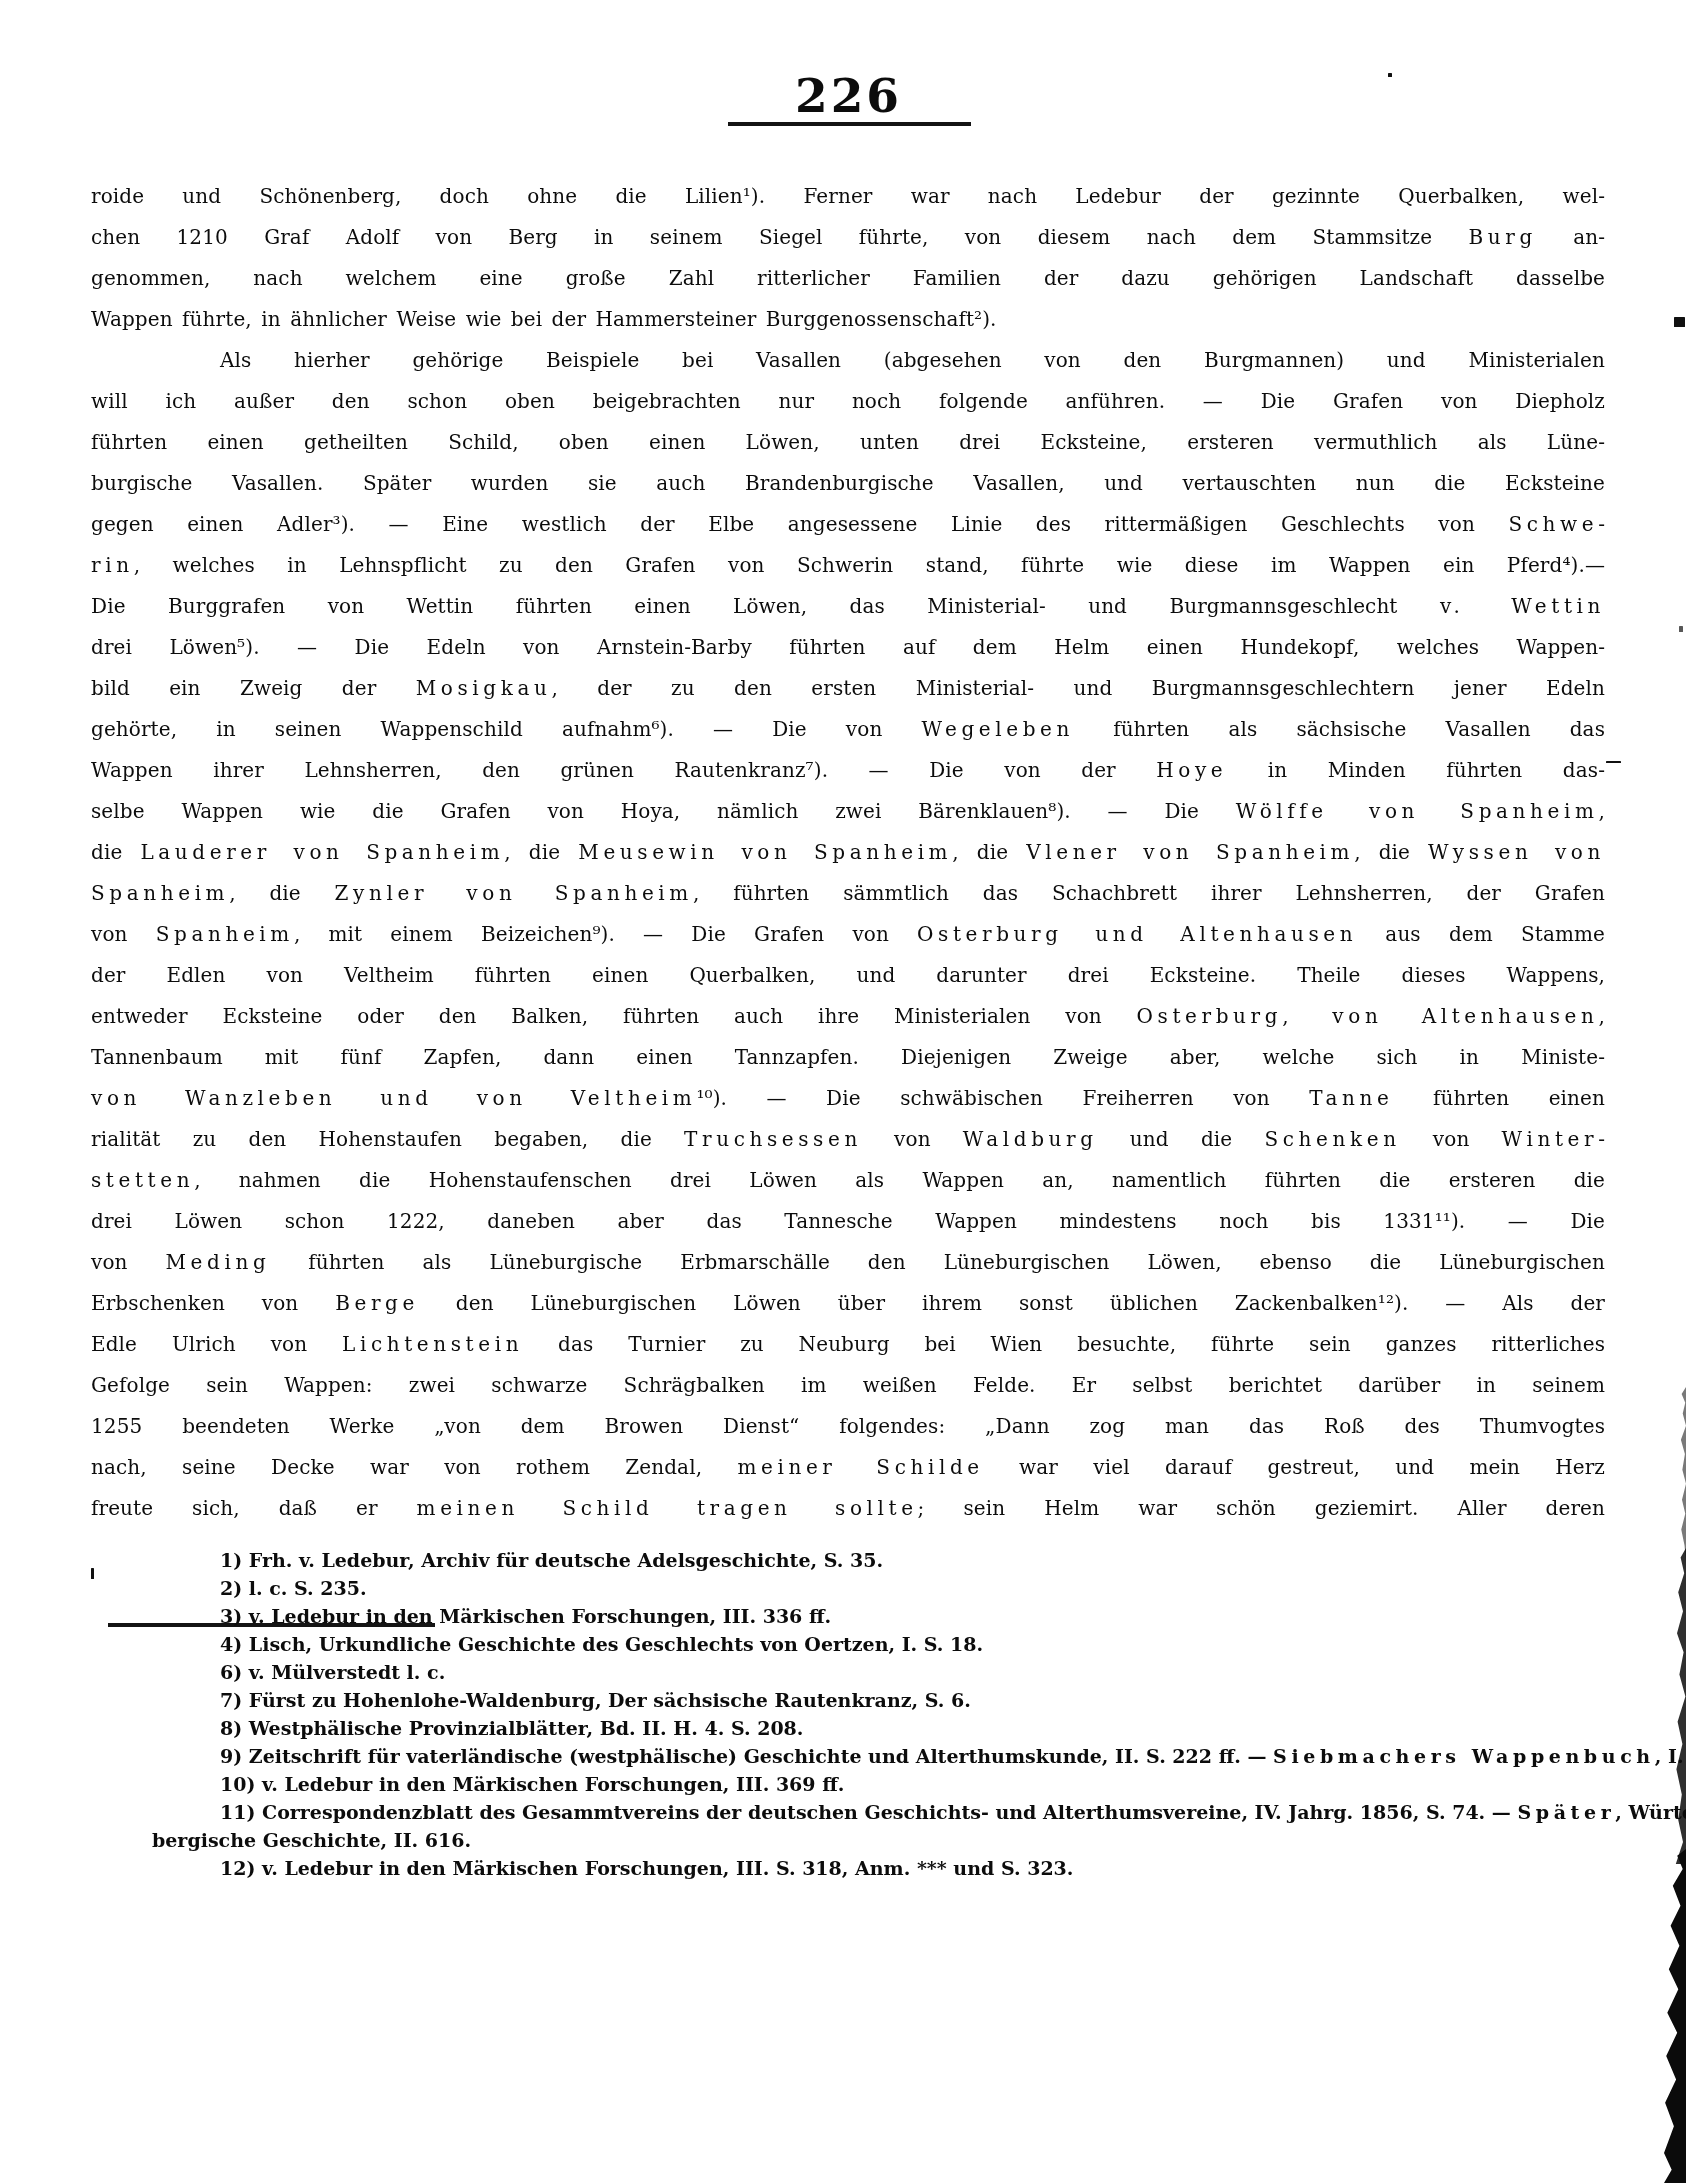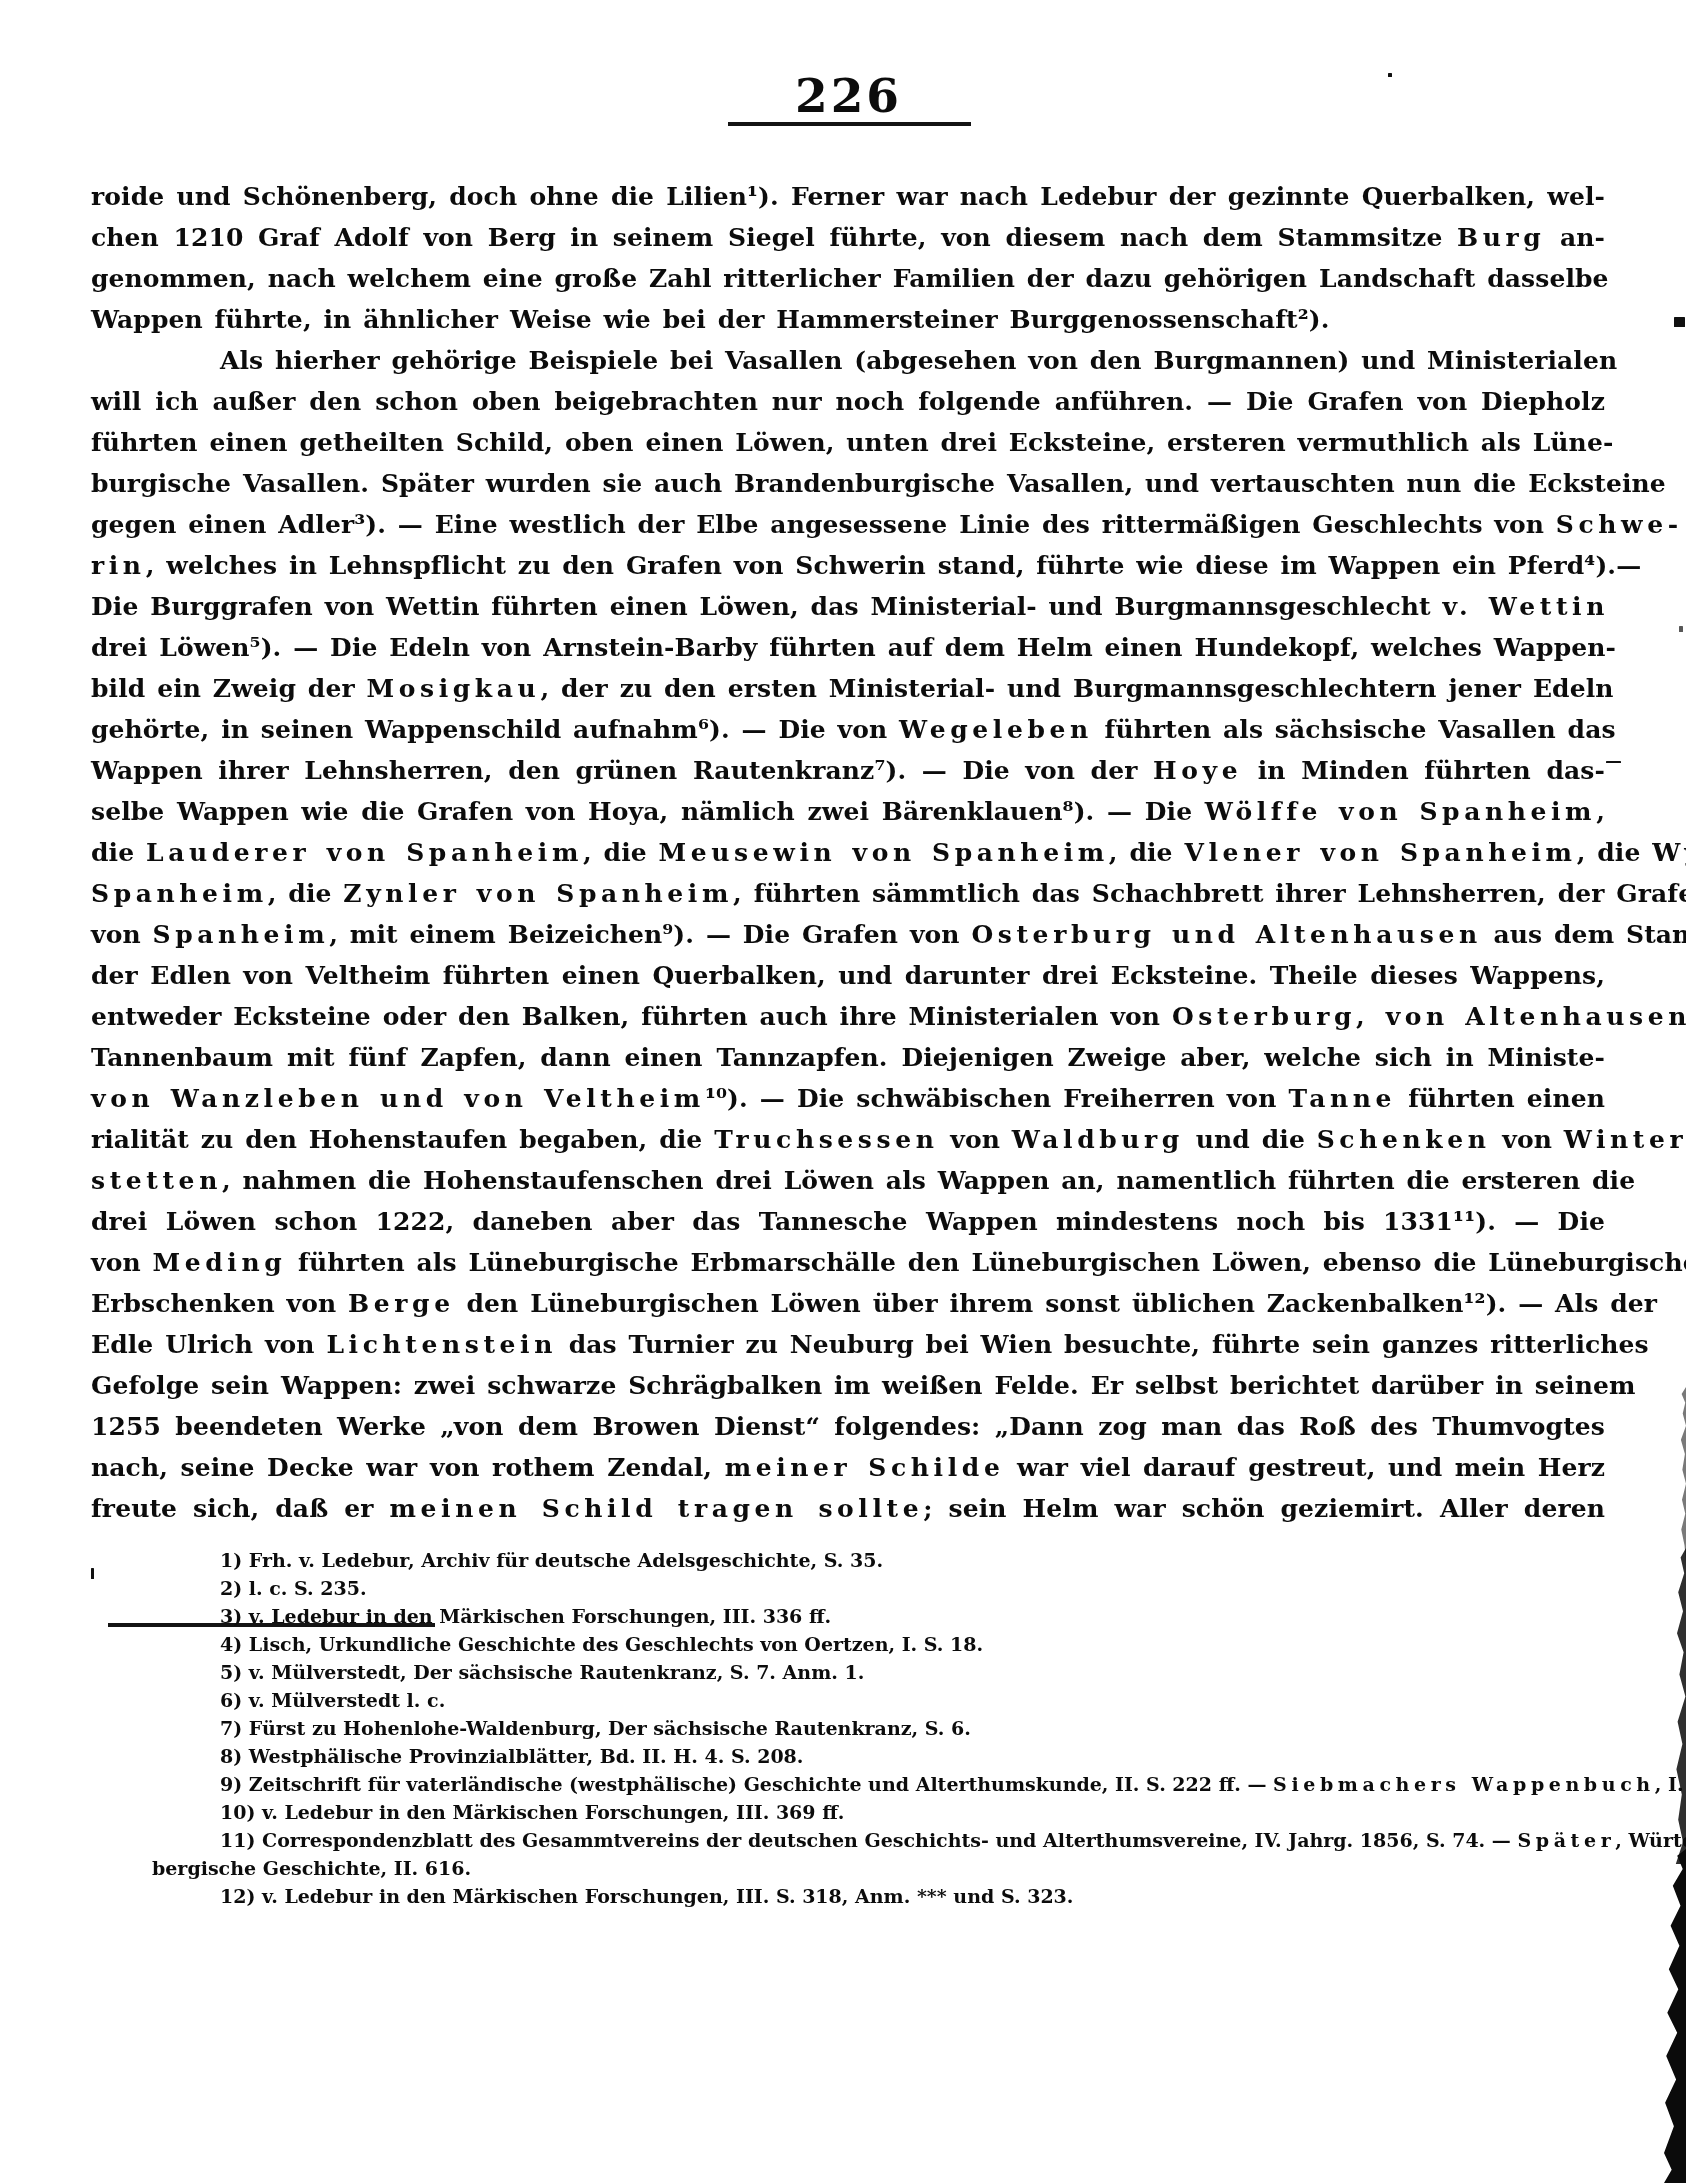--- a/index.html
+++ b/index.html
@@ -8,21 +8,21 @@
     font-family:"DejaVu Serif", serif;color:#0c0c0c;overflow:hidden;
   }
   .page{position:absolute;inset:0;overflow:hidden}
   #page-number{
     position:absolute;top:68px;left:0;width:1697px;text-align:center;
     font-size:47px;font-weight:700;letter-spacing:3px;
   }
   #pn-rule{position:absolute;top:122px;left:728px;width:243px;height:4.3px;background:#141414}
   #main-text{position:absolute;left:91px;top:176px;width:1514px}
   .line{
-    height:41px;line-height:41px;font-size:25px;font-weight:700;
+    height:41px;line-height:41px;font-size:20px;font-weight:400;
     text-align:justify;text-align-last:justify;letter-spacing:0.1px;word-spacing:3px;
     white-space:nowrap;overflow:visible;
   }
   .line.end{text-align-last:left}
   .line.indent{text-indent:129px}
   .sp{letter-spacing:4.6px}
   #fn-rule{position:absolute;left:108px;top:1623px;width:327px;height:3.6px;background:#141414}
   #footnotes{position:absolute;left:91px;top:1546px;width:1533px}
   .fn{height:28px;line-height:28px;font-size:19px;font-weight:700;padding-left:129px;white-space:nowrap}
   .fn.cont{padding-left:61px}
@@ -79,21 +79,20 @@
       <div class="line">nach, seine Decke war von rothem Zendal, <span class="sp">meiner Schilde</span> war viel darauf gestreut, und mein Herz</div>
       <div class="line">freute sich, daß er <span class="sp">meinen Schild tragen sollte</span>; sein Helm war schön geziemirt.  Aller deren</div>
     </div>
 
   <div id="fn-rule"></div>
   <div id="footnotes">
       <div class="fn">1) Frh. v. Ledebur, Archiv für deutsche Adelsgeschichte, S. 35.</div>
       <div class="fn">2) l. c. S. 235.</div>
       <div class="fn">3) v. Ledebur in den Märkischen Forschungen, III. 336 ff.</div>
       <div class="fn">4) Lisch, Urkundliche Geschichte des Geschlechts von Oertzen, I. S. 18.</div>
-      <div class="fn">5) v. Mülverstedt, Der sächsische Rautenkranz, S. 7. Anm. 1.</div>
       <div class="fn">6) v. Mülverstedt l. c.</div>
       <div class="fn">7) Fürst zu Hohenlohe-Waldenburg, Der sächsische Rautenkranz, S. 6.</div>
       <div class="fn">8) Westphälische Provinzialblätter, Bd. II. H. 4. S. 208.</div>
       <div class="fn">9) Zeitschrift für vaterländische (westphälische) Geschichte und Alterthumskunde, II. S. 222 ff. — <span class="sp">Siebmachers Wappenbuch</span>, I. S. 129.</div>
       <div class="fn">10) v. Ledebur in den Märkischen Forschungen, III. 369 ff.</div>
       <div class="fn">11) Correspondenzblatt des Gesammtvereins der deutschen Geschichts- und Alterthumsvereine, IV. Jahrg. 1856, S. 74. — <span class="sp">Später</span>, Würtem-</div>
       <div class="fn cont">bergische Geschichte, II. 616.</div>
       <div class="fn">12) v. Ledebur in den Märkischen Forschungen, III. S. 318, Anm. *** und S. 323.</div>
     </div>
 

